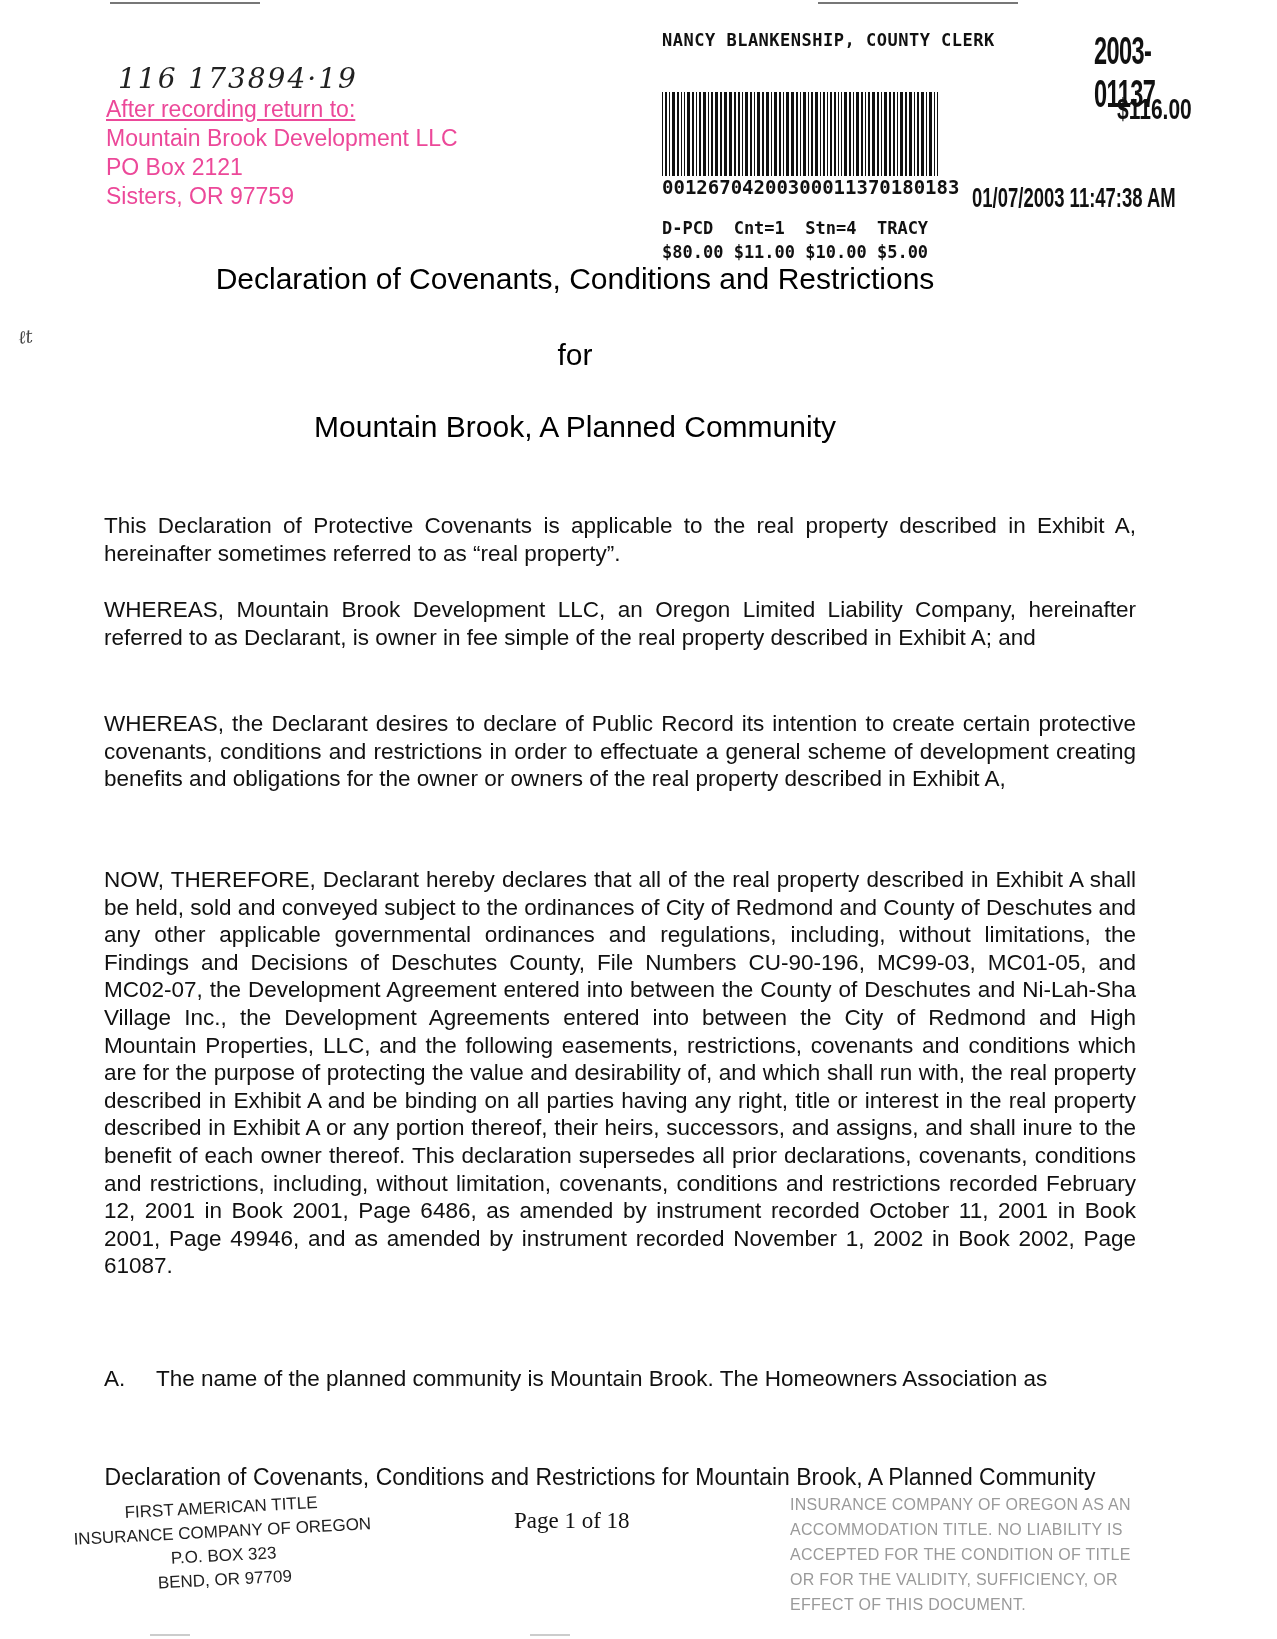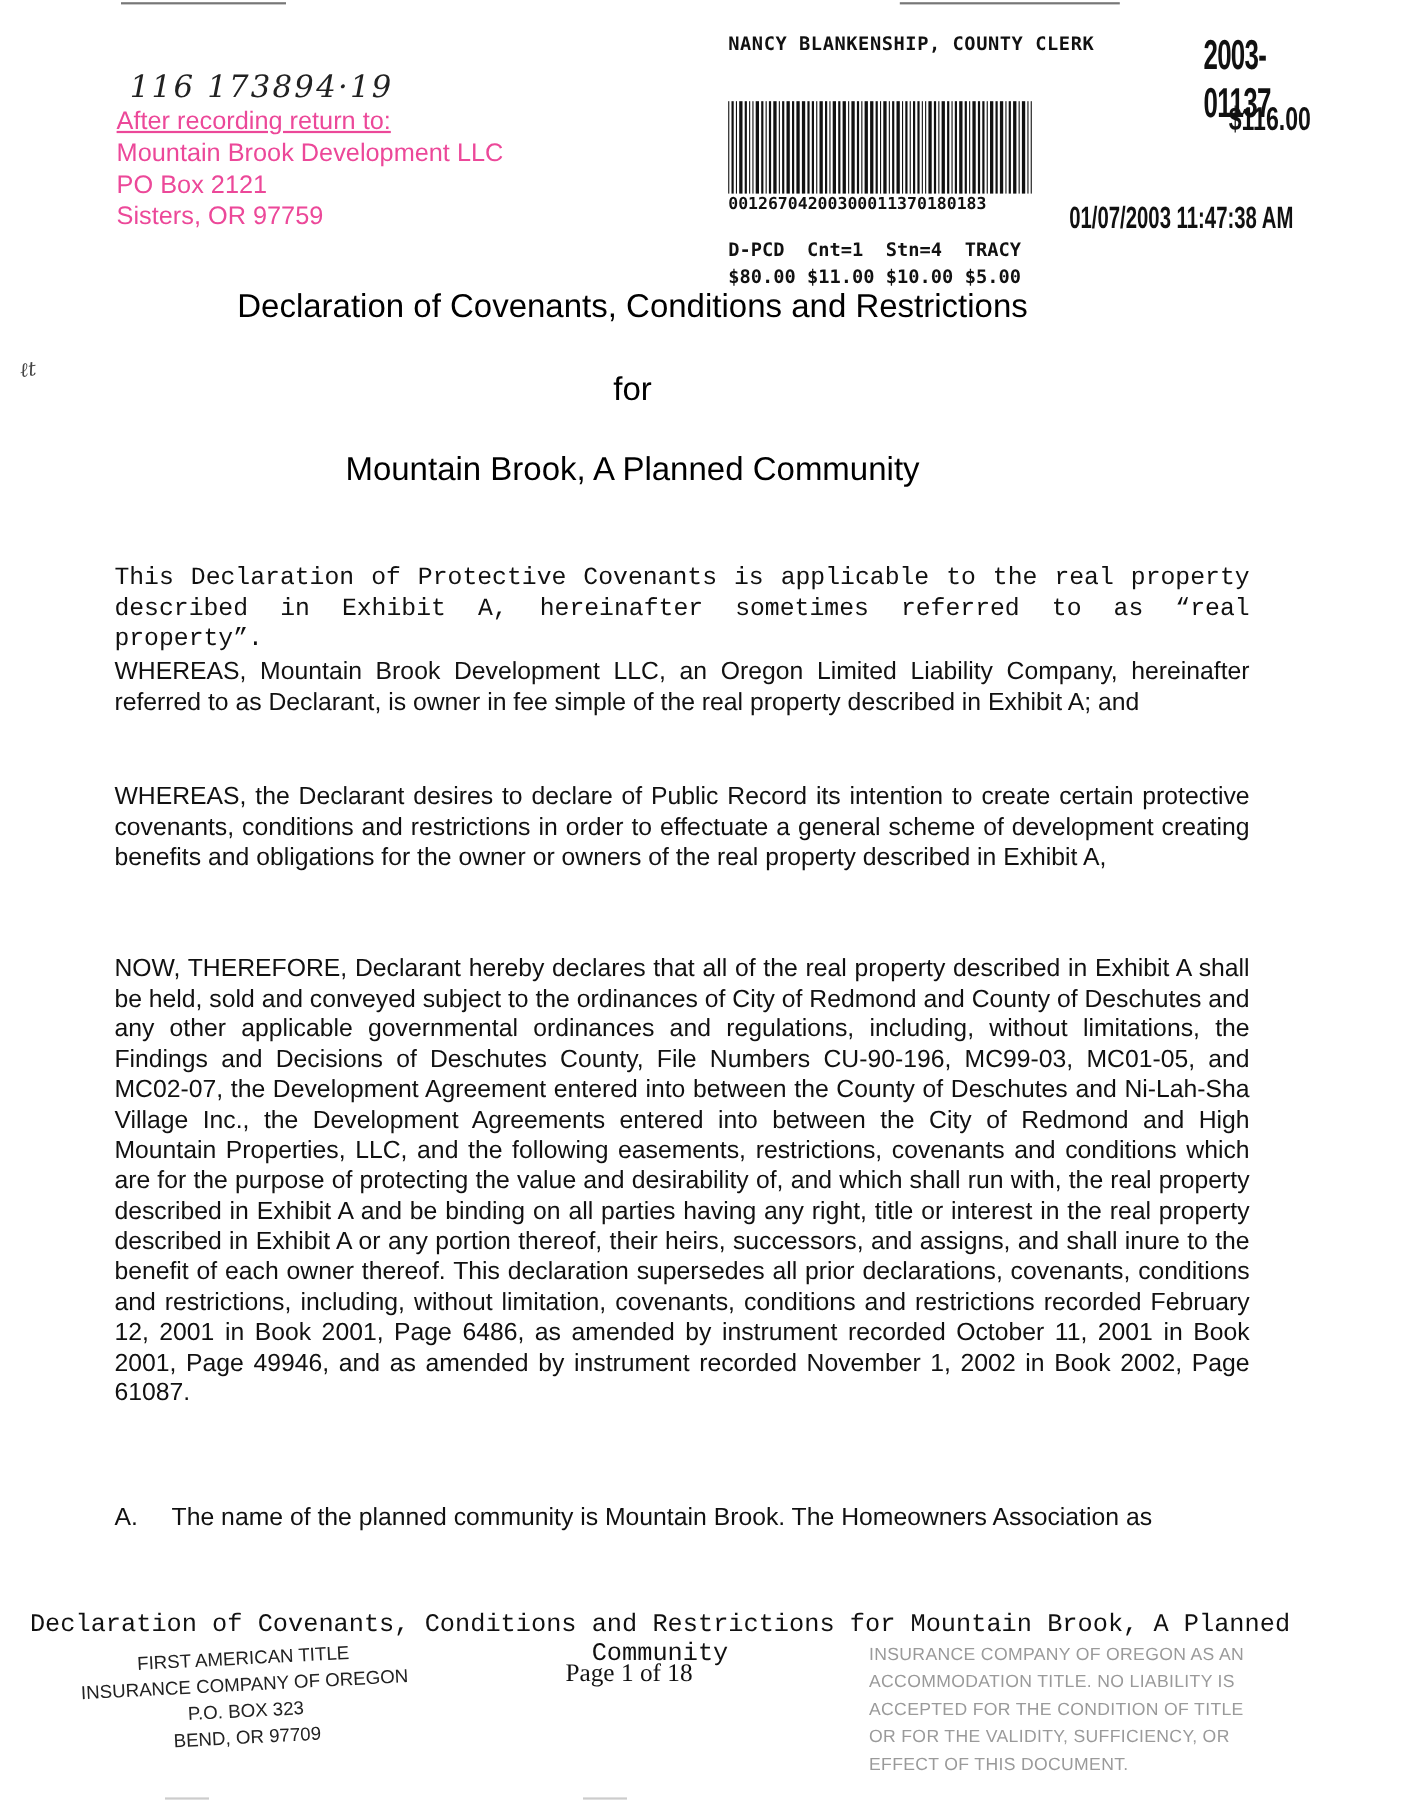--- a/index.html
+++ b/index.html
@@ -7,29 +7,29 @@
   .topline { position: absolute; top: 2px; height: 2px; background: #777; }
   .handnote { position: absolute; left: 118px; top: 62px; font-family: "DejaVu Serif", serif; font-size: 28px; font-style: italic; color: #222; letter-spacing: 2px; }
   .return-block { position: absolute; left: 106px; top: 95px; font-size: 23px; line-height: 29px; color: #ec4899; }
   .return-block .u { text-decoration: underline; }
   .stamp { position: absolute; left: 662px; top: 30px; width: 560px; font-family: "DejaVu Sans Mono", monospace; font-weight: bold; color: #111; }
   .stamp .hdr { font-size: 17px; line-height: 20px; letter-spacing: 0.5px; }
   .stamp .docno { position: absolute; left: 432px; top: 0px; font-family: "Liberation Sans", sans-serif; font-size: 38px; transform: scaleX(0.62); transform-origin: left top; letter-spacing: -1px; }
   .stamp .fee { position: absolute; left: 455px; top: 62px; font-family: "Liberation Sans", sans-serif; font-size: 30px; transform: scaleX(0.7); transform-origin: left top; }
   .barcode { position: absolute; left: 0px; top: 62px; width: 395px; height: 84px; display: flex; align-items: stretch; }
   .barcode span { display: block; background: #111; margin-right: 2px; }
-  .barcode-num { position: absolute; left: 0px; top: 146px; font-size: 15px; letter-spacing: 0px; }
+  .barcode-num { position: absolute; left: 0px; top: 146px; font-size: 19px; letter-spacing: 0px; }
   .stamp .datetime { position: absolute; left: 310px; top: 152px; font-family: "Liberation Sans", sans-serif; font-size: 28px; transform: scaleX(0.66); transform-origin: left top; white-space: nowrap; }
   .stamp .codes { position: absolute; left: 0; top: 186px; font-size: 17px; line-height: 24px; white-space: pre; }
   .title { position: absolute; left: 0; width: 1150px; text-align: center; font-size: 30px; color: #000000; }
   .margin-scribble { position: absolute; left: 18px; top: 326px; font-family: "DejaVu Serif", serif; font-size: 18px; font-style: italic; color: #444; transform: rotate(-8deg); }
   .para { position: absolute; left: 104px; width: 1032px; font-size: 22.5px; line-height: 27.6px; text-align: justify; color: #111; }
   .item-a { position: absolute; left: 104px; top: 1366px; font-size: 22.5px; color: #111; white-space: nowrap; }
   .item-a .lbl { display: inline-block; width: 52px; }
-  .footer-title { position: absolute; left: 0; width: 1200px; top: 1464px; text-align: center; font-family: Liberation Mono, monospace; font-size: 23px; color: #111; }
+  .footer-title { position: absolute; left: 0; width: 1200px; top: 1464px; text-align: center; font-family: Liberation Sans, sans-serif; font-size: 23px; color: #111; }
   .title-co { position: absolute; left: 58px; top: 1496px; font-size: 17px; line-height: 24px; text-align: center; width: 330px; color: #222; transform: rotate(-3deg); transform-origin: center; }
   .page-num { position: absolute; left: 514px; top: 1508px; font-family: "Liberation Serif", serif; font-size: 23px; color: #111; }
   .disclaimer { position: absolute; left: 790px; top: 1492px; width: 360px; font-size: 16px; line-height: 25px; color: #9a9a9a; letter-spacing: 0.3px; }
   .bottomline { position: absolute; bottom: 3px; height: 2px; background: #ccc; }
 </style>
 </head>
 <body>
 
 <div class="topline" style="left:110px;width:150px;"></div>
 <div class="topline" style="left:818px;width:200px;"></div>
@@ -122,21 +122,21 @@
   <div class="fee">$116.00</div>
   <div class="barcode-num">00126704200300011370180183</div>
   <div class="datetime">01/07/2003 11:47:38 AM</div>
   <div class="codes"><div>D-PCD  Cnt=1  Stn=4  TRACY</div><div>$80.00 $11.00 $10.00 $5.00</div></div>
 </div>
 
 <div class="title" style="top:262px;">Declaration of Covenants, Conditions and Restrictions</div>
 <div class="title" style="top:338px;">for</div>
 <div class="title" style="top:410px;">Mountain Brook, A Planned Community</div>
 
-<div class="para" style="top:512px;font-family:Liberation Mono, monospace;">This Declaration of Protective Covenants is applicable to the real property described in Exhibit A, hereinafter sometimes referred to as “real property”.</div>
+<div class="para" style="top:512px;">This Declaration of Protective Covenants is applicable to the real property described in Exhibit A, hereinafter sometimes referred to as “real property”.</div>
 <div class="para" style="top:596px;">WHEREAS,  Mountain Brook Development LLC, an Oregon Limited Liability Company, hereinafter referred to as Declarant, is owner in fee simple of the real property described in Exhibit A; and</div>
 <div class="para" style="top:710px;">WHEREAS, the Declarant desires to declare of Public Record its intention to create certain protective covenants, conditions and restrictions in order to effectuate a general scheme of development creating benefits and obligations for the owner or owners of the real property described in Exhibit A,</div>
 <div class="para" style="top:866px;">NOW, THEREFORE, Declarant hereby declares that all of the real property described in Exhibit A shall be held, sold and conveyed subject to the ordinances of City of Redmond and County of Deschutes and any other applicable governmental ordinances and regulations, including, without limitations, the Findings and Decisions of Deschutes County, File Numbers CU-90-196, MC99-03, MC01-05, and MC02-07, the Development Agreement entered into between the County of Deschutes and Ni-Lah-Sha Village Inc., the Development Agreements entered into between the City of Redmond and High Mountain Properties, LLC, and the following easements, restrictions, covenants and conditions which are for the purpose of protecting the value and desirability of, and which shall run with, the real property described in Exhibit A and be binding on all parties having any right, title or interest in the real property described in Exhibit A or any portion thereof, their heirs, successors, and assigns, and shall inure to the benefit of each owner thereof. This declaration supersedes all prior declarations, covenants, conditions and restrictions, including, without limitation, covenants, conditions and restrictions recorded February 12, 2001 in Book 2001, Page 6486, as amended by instrument recorded October 11, 2001 in Book 2001, Page 49946, and as amended by instrument recorded November 1, 2002 in Book 2002, Page 61087.</div>
 
 <div class="item-a">
   <span class="lbl">A.</span><span>The name of the planned community is Mountain Brook. The Homeowners Association as</span>
 </div>
 
 <div class="footer-title">Declaration of Covenants, Conditions and Restrictions for Mountain Brook, A Planned Community</div>
 

